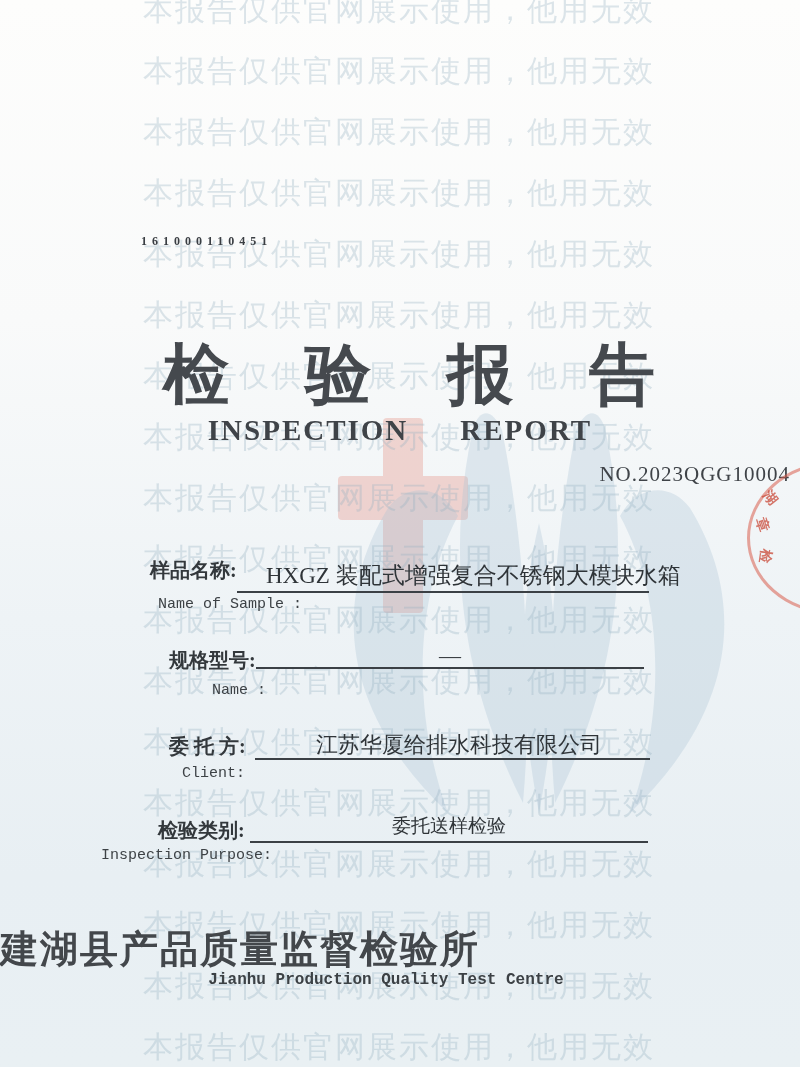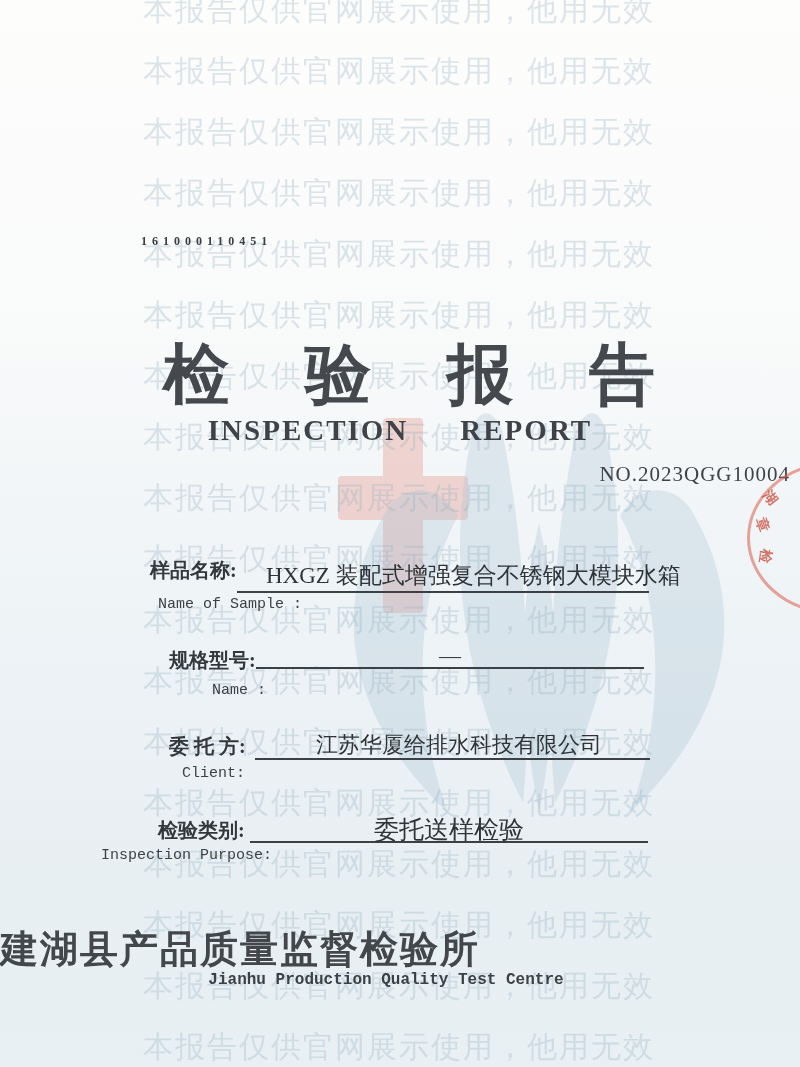--- a/index.html
+++ b/index.html
@@ -68,21 +68,21 @@
   .lbl-type    { left:169px; top:647px; }
   .line-type   { left:256px; top:643px; width:388px; height:26px; text-align:center; }
   .val-type    { font-size:22px; }
   .sub-type    { left:212px; top:682px; }
   .lbl-client  { left:169px; top:733px; }
   .line-client { left:255px; top:730px; width:395px; height:30px; padding-left:61px; }
   .val-client  { font-size:22px; }
   .sub-client  { left:182px; top:765px;text-align:right; }
   .lbl-purpose { left:158px; top:817px; }
   .line-purpose{ left:250px; top:813px; width:398px; height:30px; text-align:center; }
-  .val-purpose { font-size:25px; }
+  .val-purpose { font-size:19px; }
   .sub-purpose { left:101px; top:847px; }
   
   .footer-org {
     position:absolute; left:0; top:924px; width:800px; z-index:3;
     font-size:38px; font-weight:700;
     letter-spacing:2px; color:#43474b;
   }
   .footer-en {
     position:absolute; left:0; top:971px; width:772px; z-index:3;
     text-align:center; font-family:"Liberation Mono","DejaVu Sans Mono",monospace;

